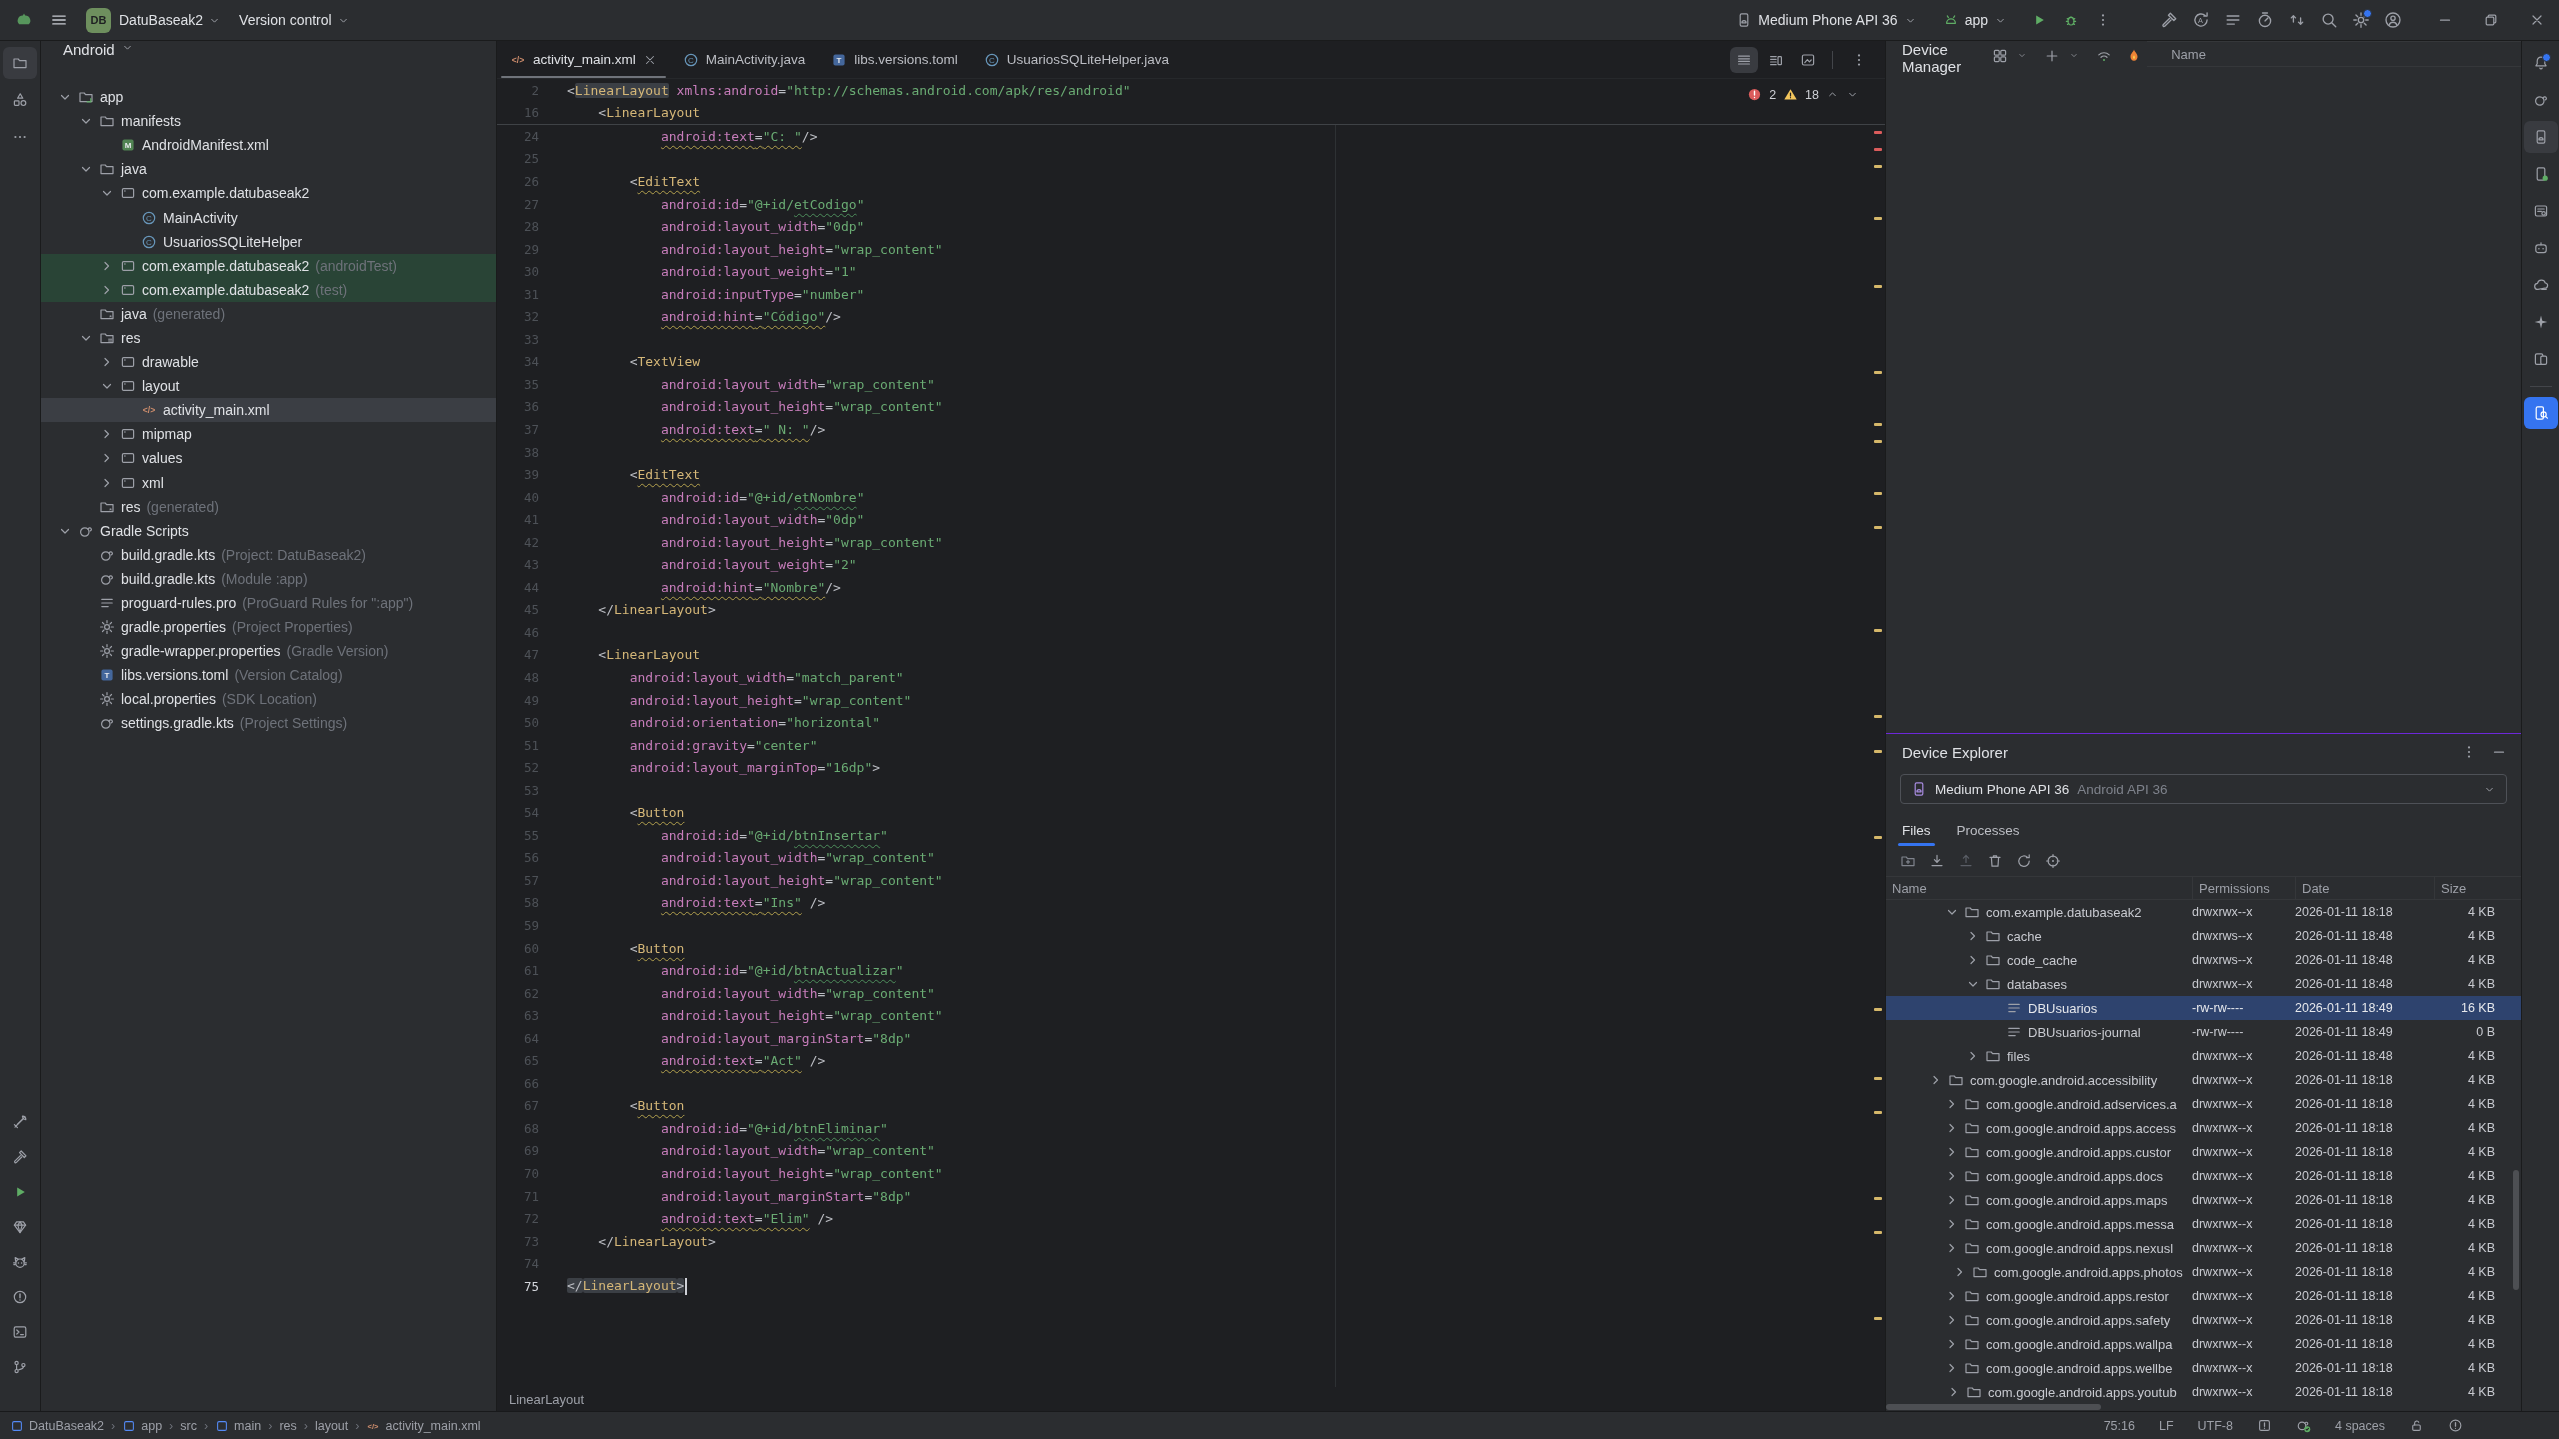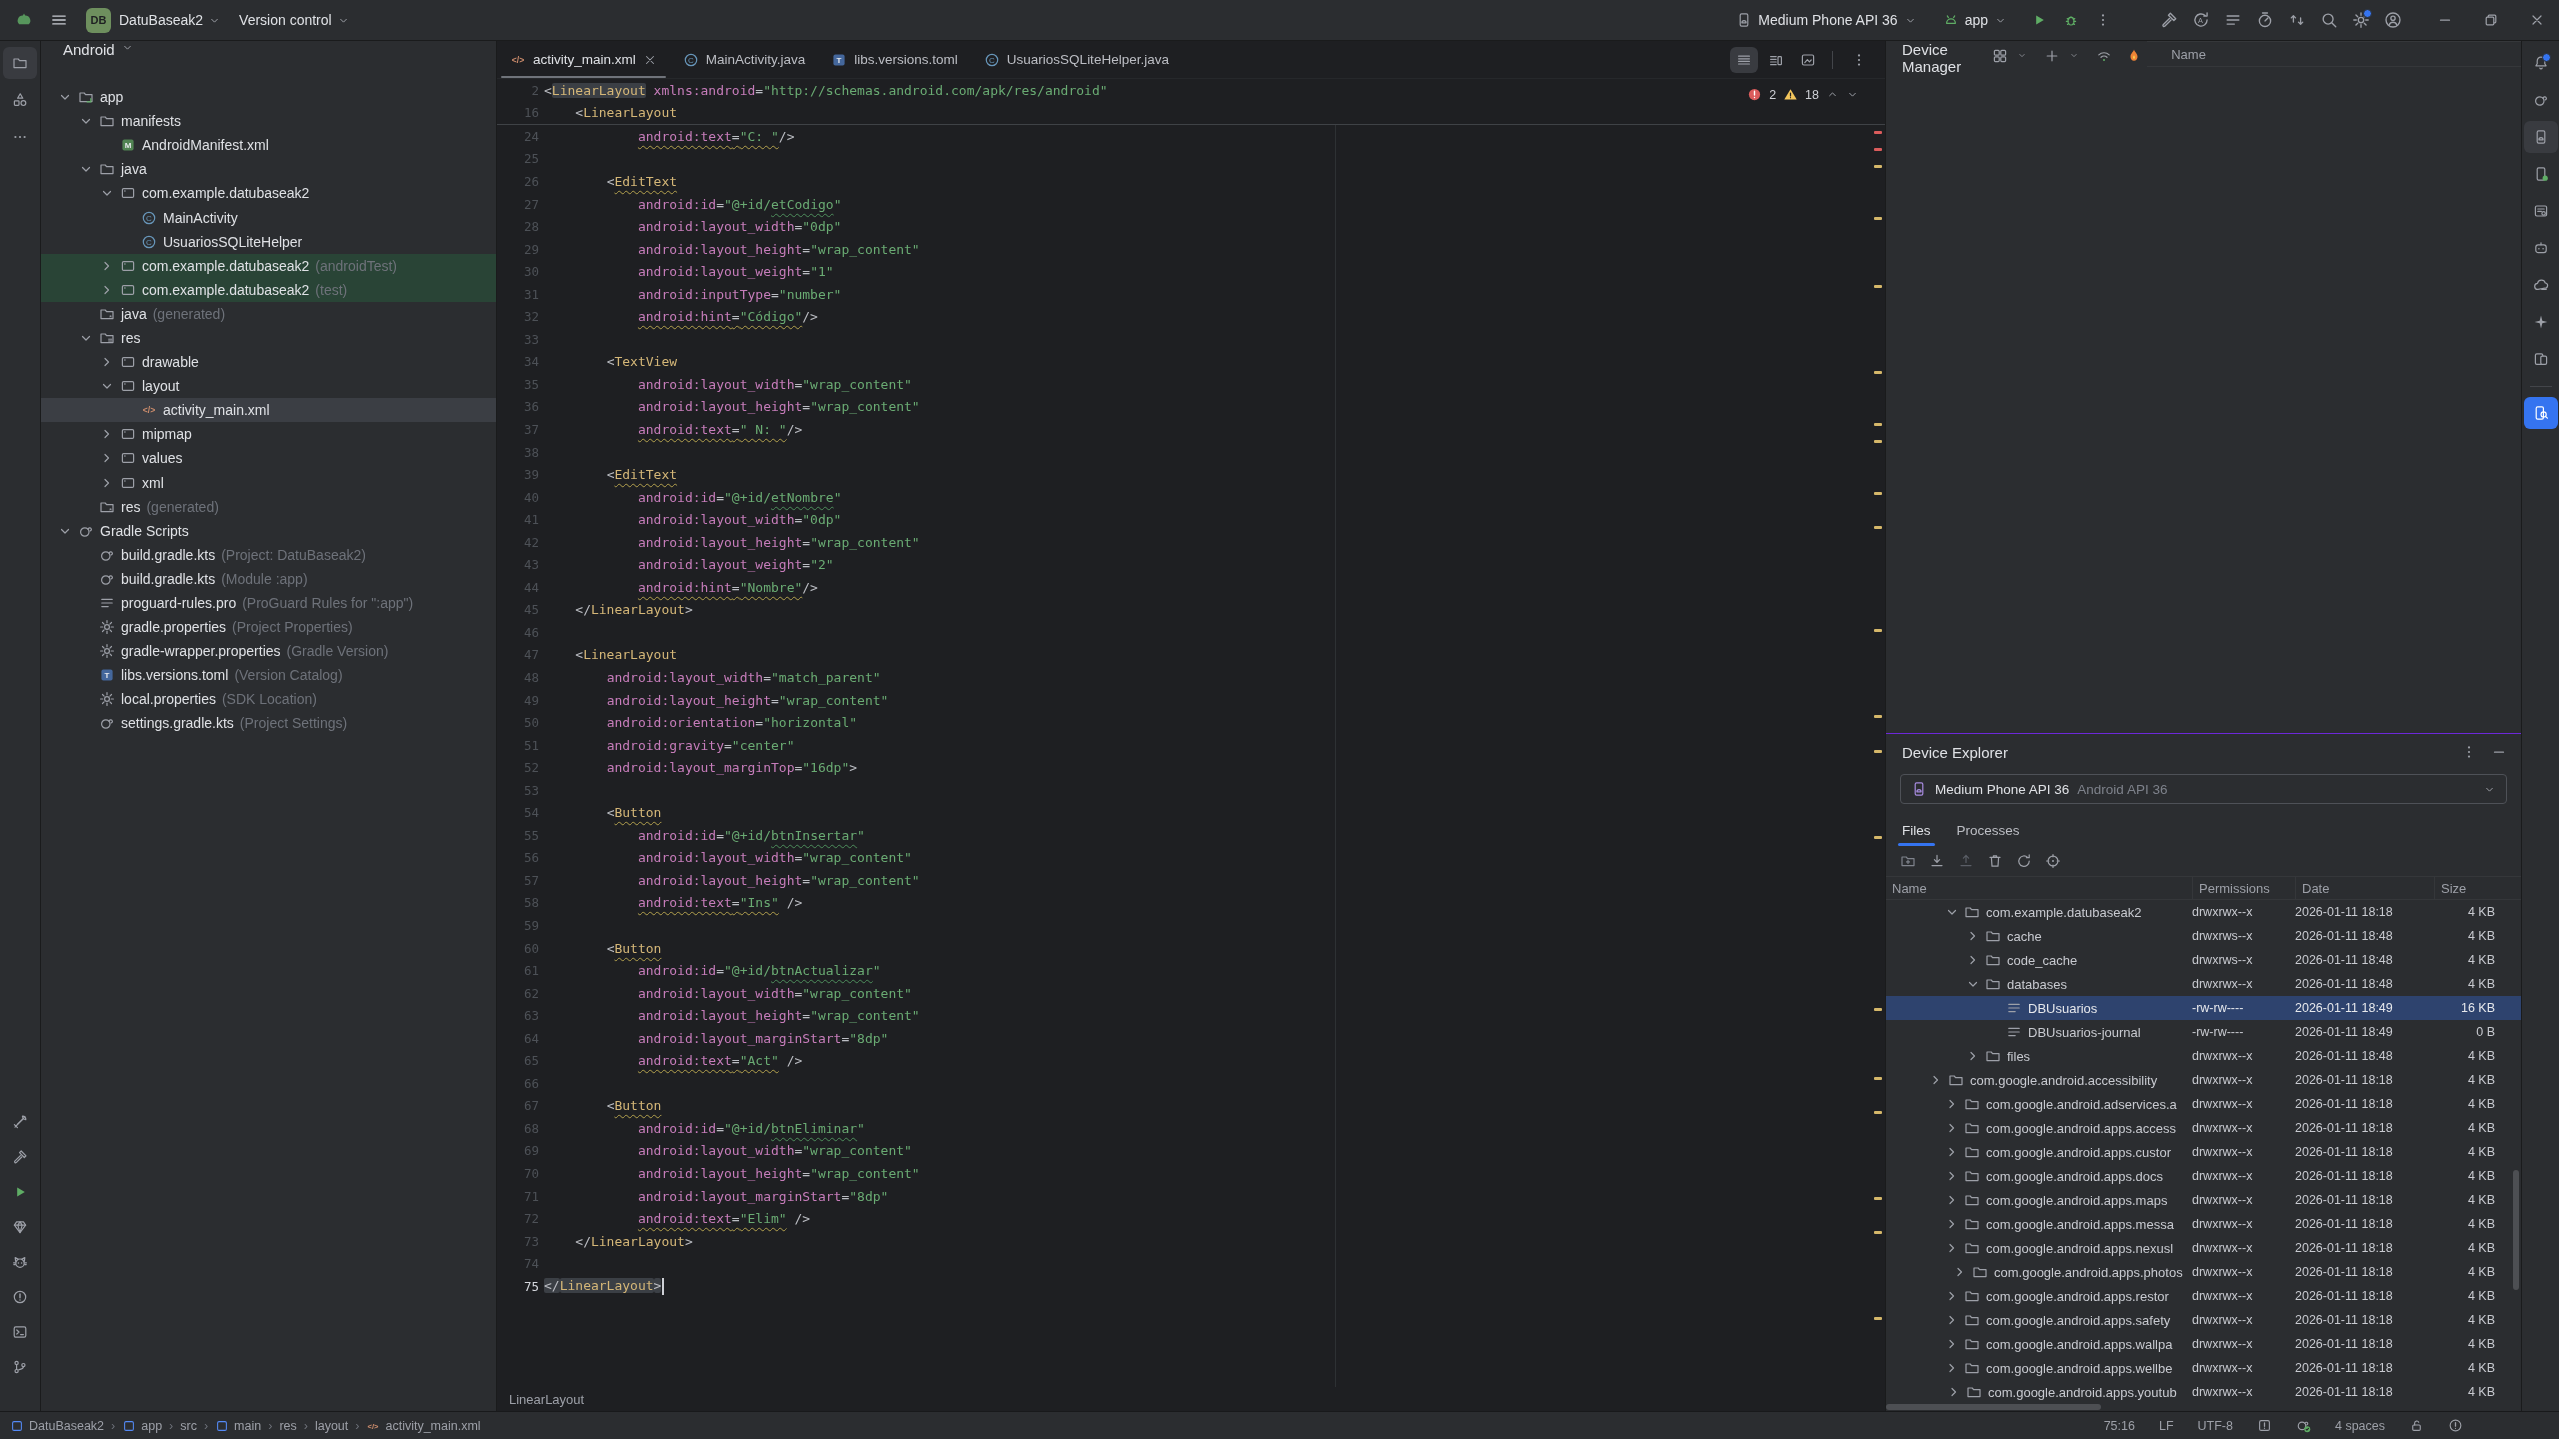--- a/index.html
+++ b/index.html
@@ -60,21 +60,21 @@
   .tab .close { width:14px; height:14px; color:#9da0a8; }
   .tabs-right { margin-left:auto; display:flex; align-items:center; gap:4px; padding-right:10px; }
   .tabs-right .vdiv { width:1px; height:18px; background:#43454a; margin:0 6px; }
 
   .codewrap { flex:1; position:relative; overflow:hidden; font-family:"DejaVu Sans Mono", monospace; font-size:13px; }
   .marginguide { position:absolute; left:838px; top:0; bottom:0; width:1px; background:#2e3134; }
   .codelines { position:relative; }
   .cl { height:22.55px; display:flex; align-items:center; }
   .cl .gut { width:46px; flex:0 0 46px; text-align:right; color:#4d5157; font-size:12.5px; padding-right:4px; }
   .cl .gut.cur { color:#d5d7dd; }
-  .cl pre { margin-left:1px; font:inherit; color:#bcbec4; white-space:pre; }
+  .cl pre { margin-left:24px; font:inherit; color:#bcbec4; white-space:pre; }
   .sticky { border-bottom:1px solid #3f4246; background:#1e1f22; }
   .cp { color:#bcbec4; } .ct { color:#d5b778; } .ca { color:#c77dbb; } .cs { color:#6aab73; }
   .uw { text-decoration:underline wavy #b3a14e 1px; text-underline-offset:3.5px; }
   .ug { text-decoration:underline wavy #4e8f5c 1px; text-underline-offset:3.5px; }
   .mbg { background:#3b3f45; border-radius:2px; }
   .caret { display:inline-block; width:2px; height:17px; background:#ced0d6; vertical-align:middle; margin-left:1px; }
 
   .problems { position:absolute; top:8px; right:26px; display:flex; align-items:center; gap:7px;
     font-family:"Liberation Sans",sans-serif; font-size:12.5px; color:#ced0d6; }
   .problems .icon { width:15px; height:15px; }

